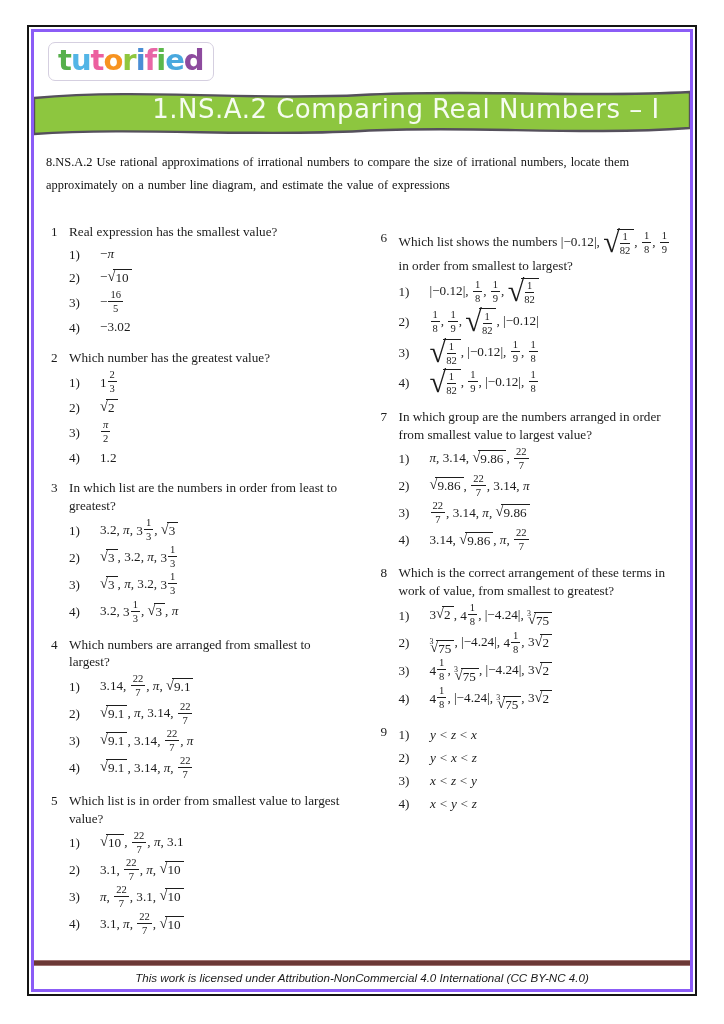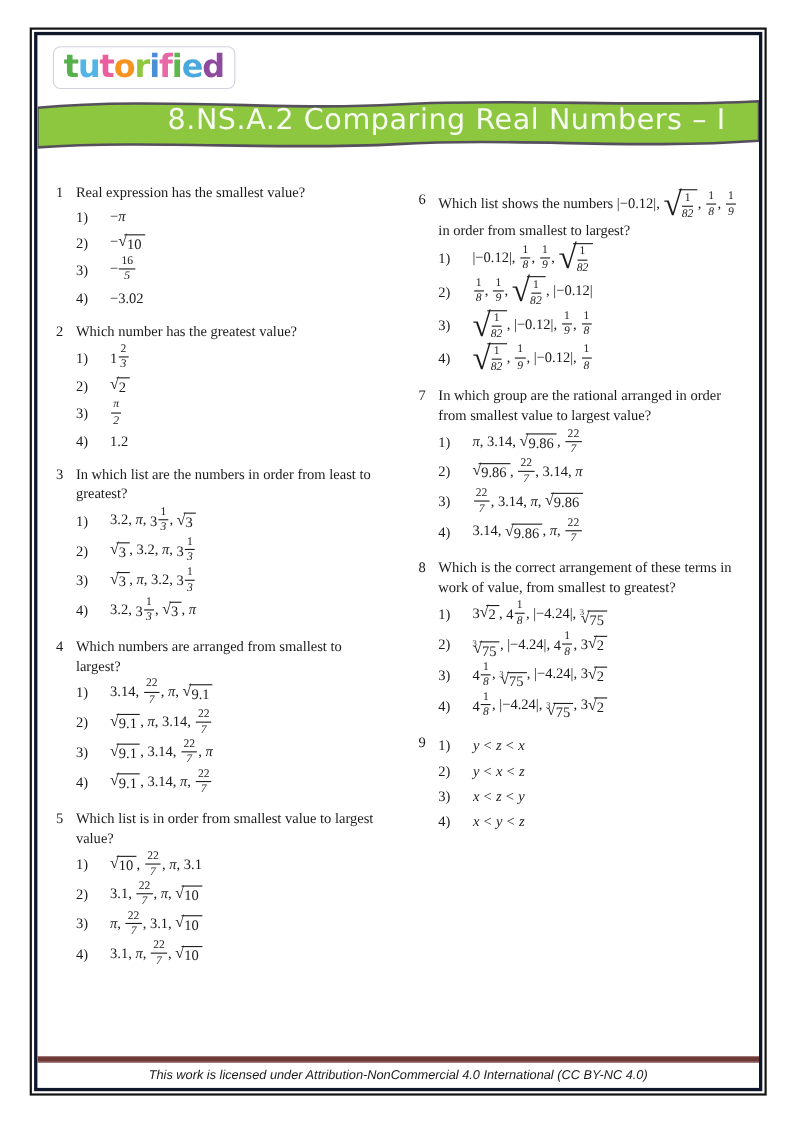--- a/index.html
+++ b/index.html
@@ -3,21 +3,21 @@
 <meta charset="utf-8">
 <style>
   html,body{margin:0;padding:0;}
   body{
     width:724px;height:1024px;position:relative;background:#ffffff;
     font-family:"Liberation Serif","DejaVu Serif",serif;color:#1b1b1b;
   }
   .page{
     position:absolute;left:31px;top:29px;width:662px;height:963px;
     box-sizing:border-box;background:#fff;
-    border:3px solid #0f172a;outline:2px solid #141414;outline-offset:2px;
+    border:3px solid #8b5cf6;outline:2px solid #141414;outline-offset:2px;
     overflow:hidden;
   }
   
   .logo-box{
     display:inline-block;margin:10px 0 0 14px;padding:1px 9px 3px;
     background:#fff;border:1px solid #d5cfe0;border-radius:7px;
   }
   .logo-letters{
     font-family:"DejaVu Sans","Liberation Sans",sans-serif;
     font-weight:bold;font-size:29px;letter-spacing:-1px;line-height:1.15;
@@ -48,21 +48,21 @@
   .oexpr{font-size:13.2px;line-height:1.25;}
   
   .pi,.var{font-style:italic;}
   .var{padding:0 0.5px;}
   .frac{
     display:inline-flex;flex-direction:column;align-items:center;
     vertical-align:middle;font-size:0.8em;line-height:1.05;padding:0 1px;
     position:relative;top:-0.08em;
   }
   .frac .fnum{border-bottom:1.3px solid #1d1d1d;padding:0 2px 1px;}
-  .frac .fden{padding-top:1px;font-style:italic;}
+  .frac .fden{padding-top:1px;}
   .mixed{display:inline-flex;align-items:center;vertical-align:middle;}
   .mixed .whole{line-height:1;}
   .sqrt{display:inline-flex;align-items:flex-start;white-space:nowrap;}
   .sqrt .rad{line-height:1.05;font-size:1.1em;}
   .sqrt .bar{border-top:1.4px solid #1d1d1d;padding:0 3px 0 2px;margin-left:-2px;line-height:1.15;}
   .sqrt.tall{vertical-align:middle;}
   .sqrt.tall .rad{font-size:2.3em;line-height:0.92;}
   .sqrt.tall .bar{margin-left:-3px;padding-top:2px;}
   .sqrt .idx{font-size:0.6em;line-height:1;margin-right:-0.4em;transform:translateY(-0.2em);}
   .sup{font-size:0.62em;vertical-align:0.55em;line-height:1;}
@@ -80,23 +80,24 @@
 <div class="page">
 
   <div class="logo-box">
     <span class="logo-letters"><span style="color: rgb(86, 176, 76);">t</span><span style="color: rgb(83, 181, 230);">u</span><span style="color: rgb(236, 95, 159);">t</span><span style="color: rgb(247, 147, 32);">o</span><span style="color: rgb(143, 199, 62);">r</span><span style="color: rgb(74, 142, 213);">i</span><span style="color: rgb(232, 103, 166);">f</span><span style="color: rgb(92, 184, 75);">i</span><span style="color: rgb(73, 168, 222);">e</span><span style="color: rgb(141, 74, 158);">d</span></span>
   </div>
 
   <div class="banner">
     <svg viewBox="0 0 662 56" preserveAspectRatio="none">
       <path d="M0,14 C110,4 220,17 330,11 C440,5 555,14 662,8 L662,44 C550,52 440,41 330,47 C220,53 105,43 0,50 Z" fill="#8dc63f" stroke="#55505c" stroke-width="2.4"></path>
     </svg>
-    <div class="banner-title">8.NS.A.2 Comparing Real Numbers – I</div>
+    <div class="banner-title">1.NS.A.2 Comparing Real Numbers – I</div>
   </div>
 
+  <div class="standard">8.NS.A.2 Use rational approximations of irrational numbers to compare the size of irrational numbers, locate them approximately on a number line diagram, and estimate the value of expressions</div>
 
   <div class="columns">
     <div class="col col-left">
         <div class="question">
           <div class="qnum">1</div>
           <div class="qbody">
             <div class="qprompt">Real expression has the smallest value?</div>
             <div class="option">
               <span class="olabel">1)</span>
               <span class="oexpr">−<i class="pi">π</i></span>
@@ -385,21 +386,21 @@
                 </span>, |−0.12|, <span class="frac">
                   <span class="fnum">1</span>
                   <span class="fden">8</span>
                 </span></span>
             </div>
           </div>
         </div>
         <div class="question">
           <div class="qnum">7</div>
           <div class="qbody">
-            <div class="qprompt">In which group are the rational arranged in order from smallest value to largest value?</div>
+            <div class="qprompt">In which group are the numbers arranged in order from smallest value to largest value?</div>
             <div class="option">
               <span class="olabel">1)</span>
               <span class="oexpr"><i class="pi">π</i>, 3.14, <span class="sqrt">
                   <span class="rad">√</span>
                   <span class="bar">9.86</span>
                 </span>, <span class="frac">
                   <span class="fnum">22</span>
                   <span class="fden">7</span>
                 </span></span>
             </div>

